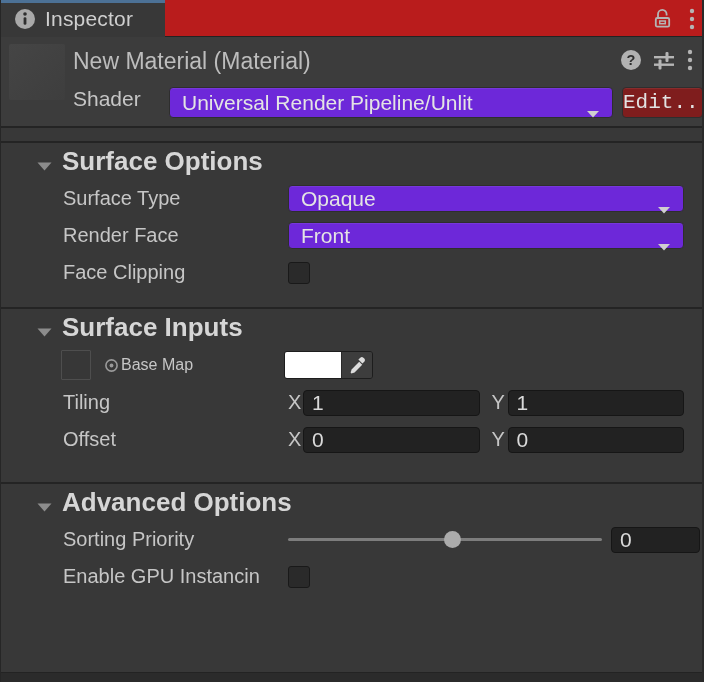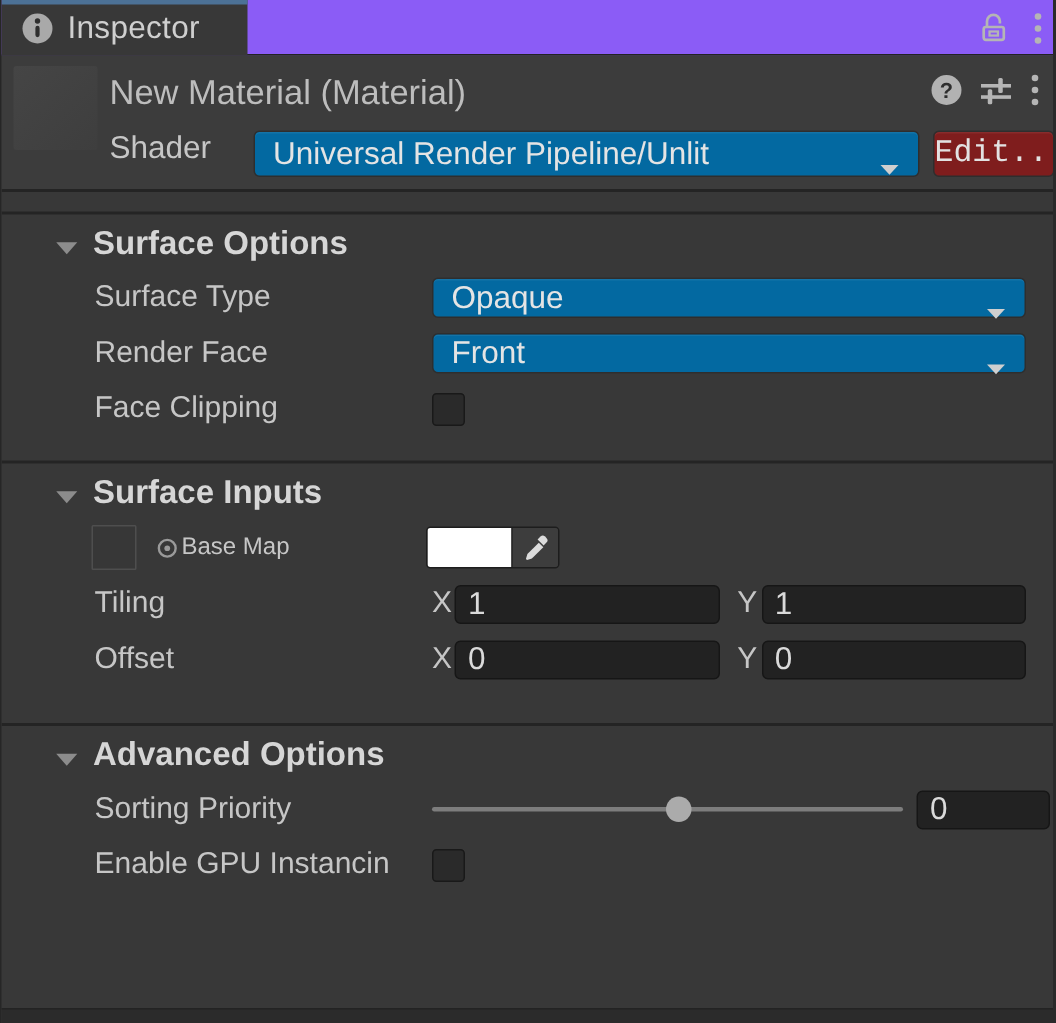--- a/index.html
+++ b/index.html
@@ -13,21 +13,21 @@
     color: #c6c6c6;
     overflow: hidden;
     border-left: 1px solid #262626;
     border-right: 2px solid #2a2a2a;
   }
 
   
   .tabbar {
     position: relative;
     height: 37px;
-    background: #8b5cf6;
+    background: #b91c1c;
     border-bottom: 1px solid #232323;
   }
   .tab {
     position: absolute; left: 0; top: 0;
     width: 164px; height: 37px;
     background: #383838;
     display: flex; align-items: center;
     padding-left: 13px;
     cursor: default;
   }
@@ -91,21 +91,21 @@
   }
 
   .header-band {
     height: 15px;
     background: #383838;
     border-bottom: 2px solid #242424;
   }
 
   
   .dropdown {
-    background: #0369a1;
+    background: #6d28d9;
     border: 1px solid #2e2e2e;
     border-radius: 4px;
     box-shadow: inset 0 1px 0 rgba(255,255,255,0.07);
     display: flex; align-items: center;
     padding: 0 12px;
     color: #e4e4e4; font-size: 21px;
     cursor: pointer;
     position: relative;
   }
   .dropdown .dd-text { flex: 1; white-space: nowrap; overflow: hidden; }
@@ -131,21 +131,21 @@
   }
 
   
   .section-header {
     height: 37px;
     display: flex; align-items: center;
     padding-left: 36px;
     cursor: pointer;
   }
   .section-title {
-    font-size: 22px; font-weight: bold; color: #d6d6d6;
+    font-size: 26px; font-weight: bold; color: #d6d6d6;
     margin-left: 10px;
   }
   .foldout { width: 15px; height: 9px; flex: none; }
 
   .prow {
     height: 37px;
     display: flex; align-items: center;
     padding-left: 62px; padding-right: 18px;
     position: relative;
   }

